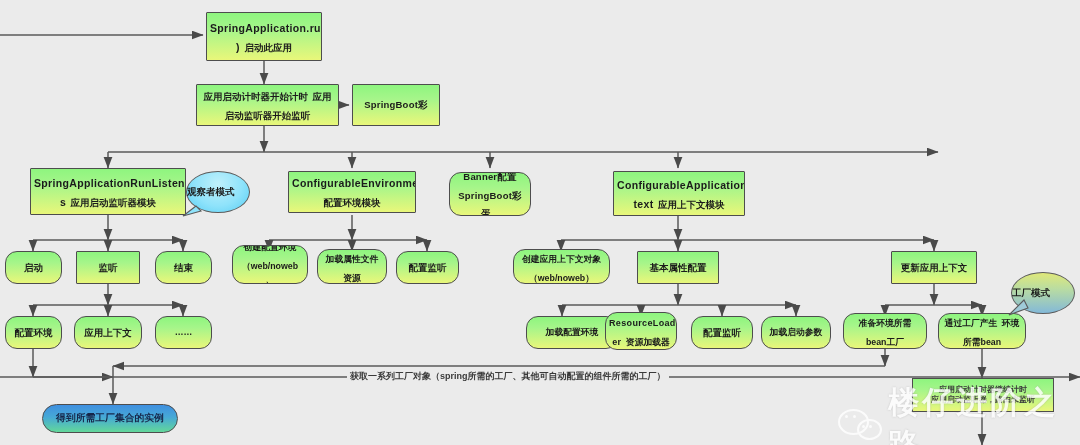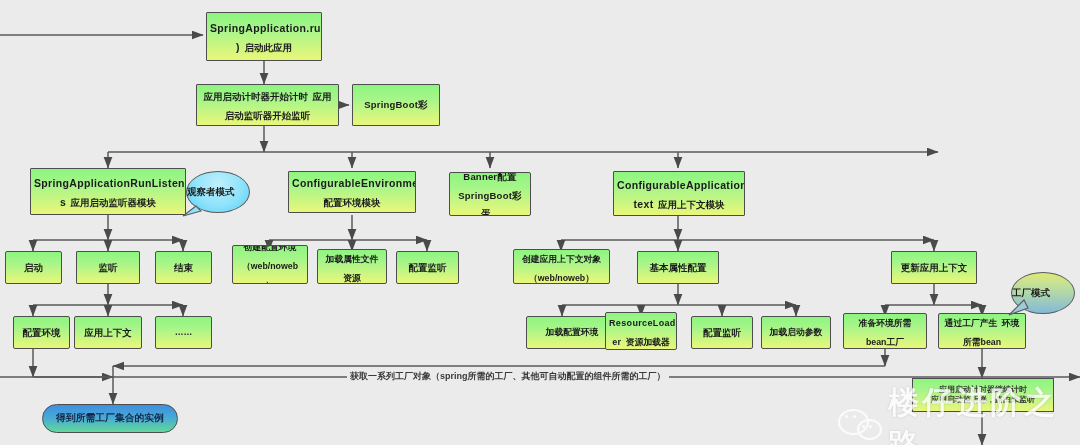--- a/index.html
+++ b/index.html
@@ -31,21 +31,21 @@
     display: flex;
     align-items: center;
     justify-content: center;
     text-align: center;
     color: #1b1b1b;
     line-height: 1.18;
     padding: 2px 3px;
     overflow: hidden;
   }
   .node.rect { border-radius: 1px; }
-  .node.round { border-radius: 2px; }
+  .node.round { border-radius: 12px; }
   .node .t { display: block; width: 100%; }
   .en {
     font-size: 10.5px;
     letter-spacing: 0.35px;
     font-weight: 600;
   }
   .cn {
     font-size: 9.5px;
     font-weight: 700;
   }
@@ -308,21 +308,21 @@
     <span class="cn">基本属性配置</span>
   </div>
   <div class="node rect" style="left:891px; top:251px; width:86px; height:33px;">
     <span class="cn">更新应用上下文</span>
   </div>
 
   <div class="bubble factory" style="left:1011px; top:272px; width:64px; height:42px;">
     <span>工厂模式</span>
   </div>
 
-  <div class="node round" style="left:13px; top:316px; width:57px; height:33px;">
+  <div class="node round" style="left:5px; top:316px; width:57px; height:33px;">
     <span class="cn">配置环境</span>
   </div>
   <div class="node round" style="left:74px; top:316px; width:68px; height:33px;">
     <span class="cn">应用上下文</span>
   </div>
   <div class="node round" style="left:155px; top:316px; width:57px; height:33px;">
     <span class="cn-sm">……</span>
   </div>
 
   <div class="node round" style="left:526px; top:316px; width:92px; height:33px;">

